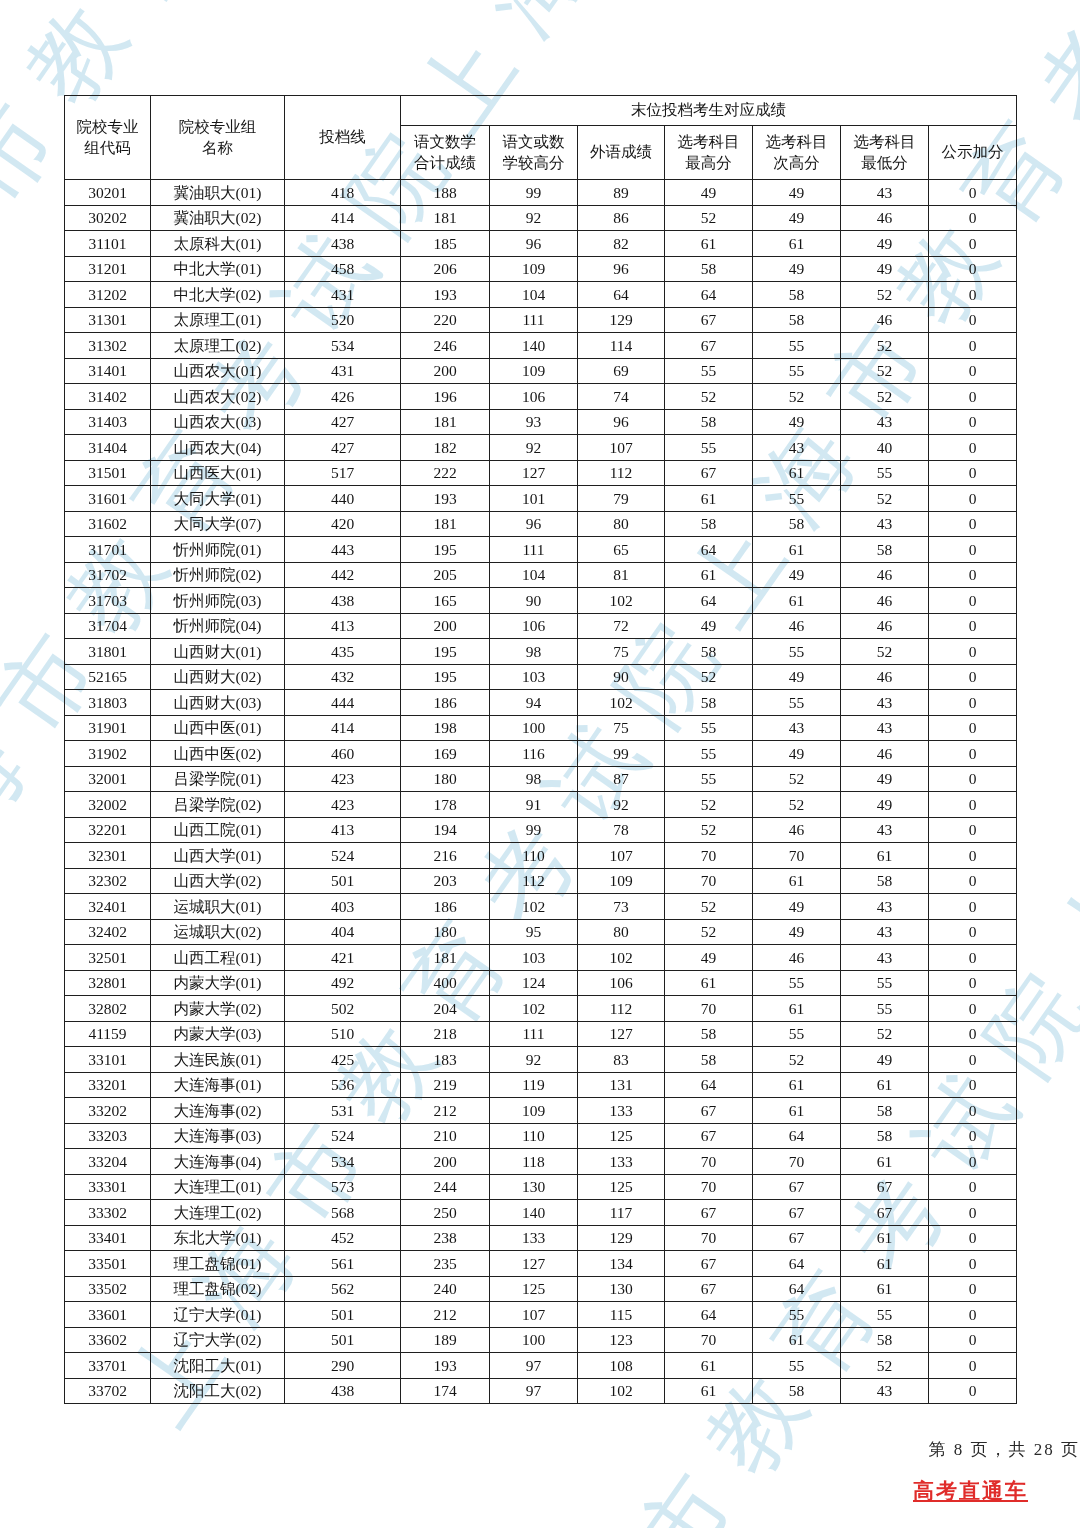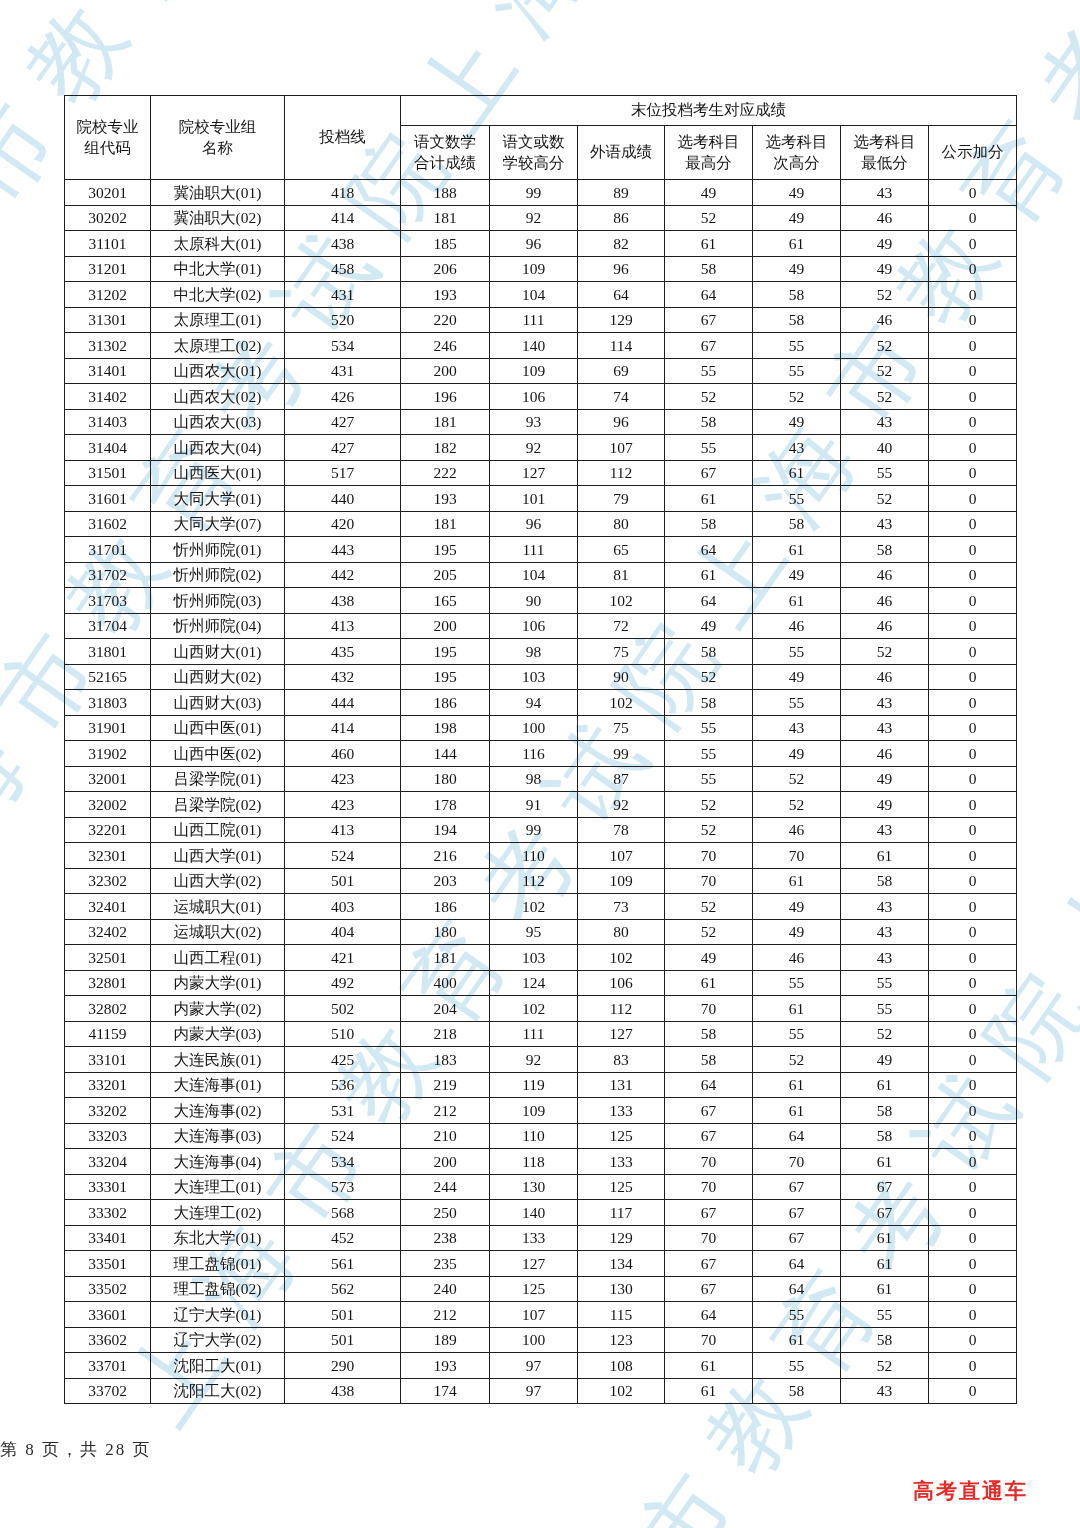--- a/index.html
+++ b/index.html
@@ -57,39 +57,40 @@
     padding:0 2px;
     color:#151515;
     overflow:hidden;
   }
 
   
   .page-footer {
     position:absolute;
     left:0; right:0;
     top:1438px;
-    text-align:left;
+    text-align:right;
     font-size:17px;
     letter-spacing:2px;
     color:#2a2a2a;
     z-index:1;
   }
   .brand-mark {
     position:absolute;
     right:52px;
     top:1477px;
     z-index:1;
     display:flex;
     align-items:flex-end;
     gap:6px;
     font-family:"DejaVu Sans","Liberation Sans",sans-serif;
     font-weight:bold;
     font-size:21px;
     color:#e02c2a;
     letter-spacing:2px;
+    text-decoration:underline;
   }
 </style>
 </head>
 <body>
 
 <div class="watermark-layer">
   <div class="wm-strip" style="left:-160px; top:330px;"><span>上海市教育考试院</span></div>
   <div class="wm-strip" style="left:-120px; top:860px;"><span>上海市教育考试院</span><span>上海市教育考试院</span></div>
   <div class="wm-strip" style="left:150px; top:1350px;"><span>上海市教育考试院</span><span>上海市教育考试院</span></div>
   <div class="wm-strip" style="left:520px; top:1700px;"><span>上海市教育考试院</span><span>上海市教育考试院</span></div>
@@ -395,21 +396,21 @@
           <td>75</td>
           <td>55</td>
           <td>43</td>
           <td>43</td>
           <td>0</td>
         </tr>
         <tr>
           <td>31902</td>
           <td>山西中医(02)</td>
           <td>460</td>
-          <td>144</td>
+          <td>169</td>
           <td>116</td>
           <td>99</td>
           <td>55</td>
           <td>49</td>
           <td>46</td>
           <td>0</td>
         </tr>
         <tr>
           <td>32001</td>
           <td>吕梁学院(01)</td>

